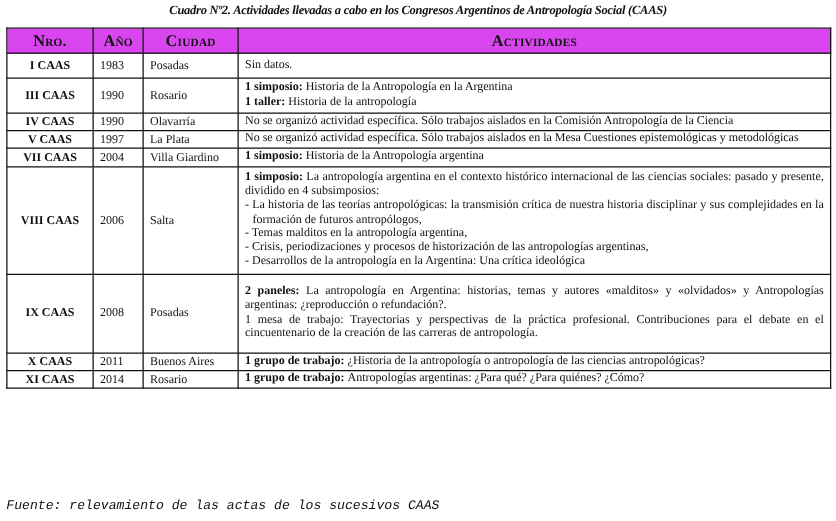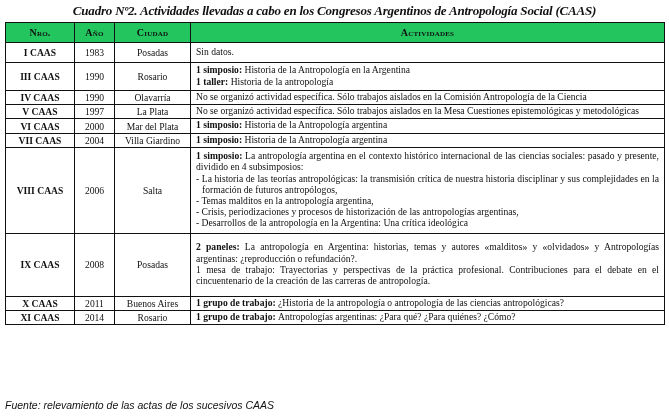--- a/index.html
+++ b/index.html
@@ -1,39 +1,39 @@
 <!DOCTYPE html>
 <html><head>
   <meta charset="utf-8">
   <style>
     html, body { margin: 0; padding: 0; background: #ffffff; }
     body { width: 669px; height: 417px; position: relative; overflow: hidden;
            font-family: "DejaVu Serif", "Liberation Serif", serif; color: #111; }
     .title { position: absolute; top: 3px; left: 0; width: 669px; text-align: center;
              font-family: "Liberation Serif", serif; font-style: italic; font-weight: bold;
-             font-size: 13px; letter-spacing: -0.2px; }
+             font-size: 10px; letter-spacing: -0.2px; }
     table { position: absolute; top: 22px; left: 5px; width: 659px; border-collapse: collapse;
             table-layout: fixed; font-family: "Liberation Serif", serif; font-size: 9.6px; }
     col.c1 { width: 69px; } col.c2 { width: 40px; } col.c3 { width: 76px; } col.c4 { width: 474px; }
     th, td { border: 1px solid #111; padding: 0 5px; vertical-align: middle; }
-    th { background: #22c55e; height: 19px; font-weight: bold; font-size: 10px;
+    th { background: #d946ef; height: 19px; font-weight: bold; font-size: 13px;
          font-variant: small-caps; text-align: center; letter-spacing: 0.2px; }
     td.nro { font-weight: bold; text-align: center; margin-top: 24px; }
-    td.anio, td.ciudad { text-align: center; }
+    td.anio, td.ciudad { text-align: left; }
     td.act { text-align: left; line-height: 11.2px; padding-top: 0; padding-bottom: 2px; }
     tr.r1 td { height: 17px; }
     tr.r2 td { height: 18px; }
     tr.r3 td { height: 25px; }
     tr.r8 td { height: 83px; }
     tr.r9 td { height: 60px; }
     .lead { font-weight: bold; }
     .line { display: block; }
     .just { text-align: justify; text-align-last: left; }
     .indent { display: block; padding-left: 6px; text-indent: -6px; text-align: justify; }
-    .source { position: absolute; top: 399px; left: 5px; font-family: Liberation Sans, sans-serif;
+    .source { position: absolute; top: 399px; left: 5px; font-family: Liberation Mono, monospace;
               font-style: italic; font-size: 10.5px; }
   </style>
 </head>
 <body>
 
 <div class="title">Cuadro Nº2. Actividades llevadas a cabo en los Congresos Argentinos de Antropología Social (CAAS)</div>
 
 <table>
   <colgroup>
       <col class="c1">
@@ -76,28 +76,20 @@
         </td>
       </tr>
       <tr class="r5">
         <td class="nro">V CAAS</td>
         <td class="anio">1997</td>
         <td class="ciudad">La Plata</td>
         <td class="act">
           <span class="line just"><span>No se organizó actividad específica. Sólo trabajos aislados en la Mesa Cuestiones epistemológicas y metodológicas</span></span>
         </td>
       </tr>
-      <tr class="r6">
-        <td class="nro">VI CAAS</td>
-        <td class="anio">2000</td>
-        <td class="ciudad">Mar del Plata</td>
-        <td class="act">
-          <span class="line just"><span class="lead">1 simposio: </span><span>Historia de la Antropología argentina</span></span>
-        </td>
-      </tr>
       <tr class="r7">
         <td class="nro">VII CAAS</td>
         <td class="anio">2004</td>
         <td class="ciudad">Villa Giardino</td>
         <td class="act">
           <span class="line just"><span class="lead">1 simposio: </span><span>Historia de la Antropología argentina</span></span>
         </td>
       </tr>
       <tr class="r8">
         <td class="nro">VIII CAAS</td>

